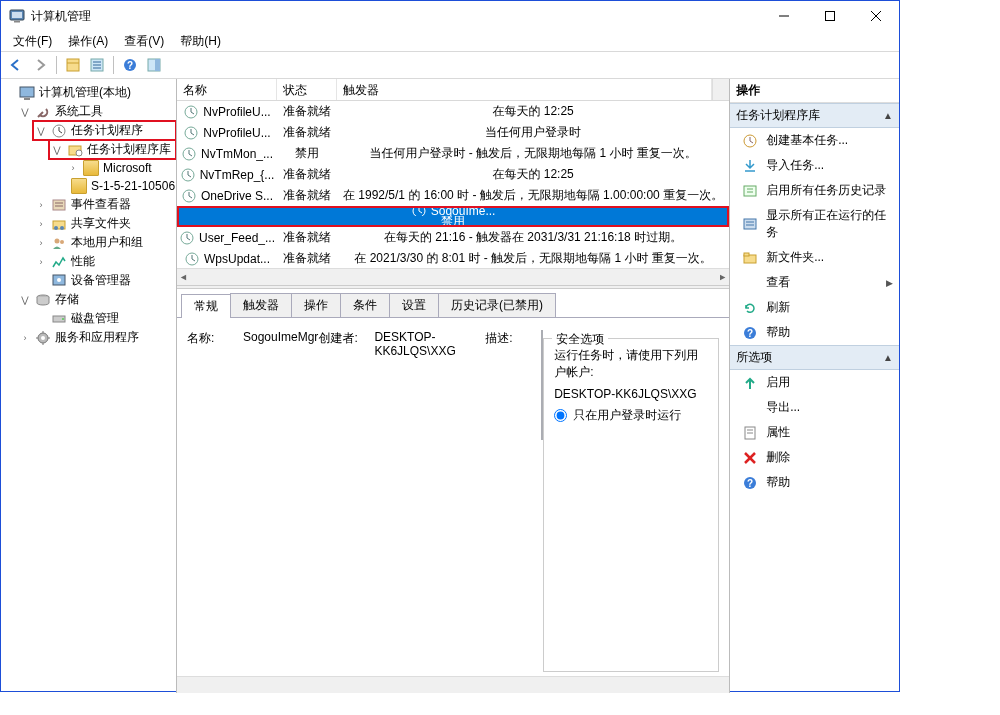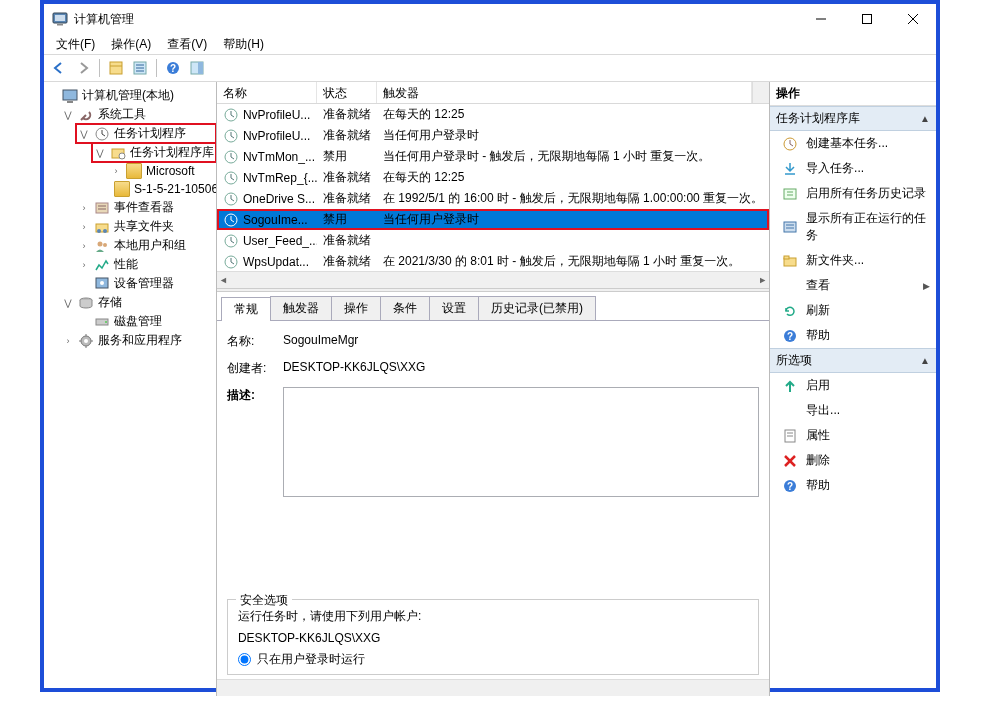--- a/index.html
+++ b/index.html
@@ -1,17 +1,17 @@
 <!DOCTYPE html>
 <html><head>
 <meta charset="utf-8">
 <style>
   * { box-sizing: border-box; margin: 0; padding: 0; font-family: "Microsoft YaHei", "Segoe UI", Tahoma, sans-serif; }
   body { background: #fff; width: 1000px; height: 715px; overflow: hidden; position: relative; }
-  .window { width: 900px; height: 692px; border: 4px solid #1d4ed8; background: #fff; position: relative; margin-left: 40px; }
+  .window { width: 900px; height: 692px; border: 1px solid #1d4ed8; background: #fff; position: relative; }
 
   
   .titlebar { height: 30px; background: #fff; display: flex; align-items: center; }
   .titlebar .appicon { width: 16px; height: 16px; margin: 0 6px 0 8px; }
   .titlebar .title { font-size: 12px; flex: 1; }
   .win-btns { display: flex; height: 30px; }
   .win-btn { width: 46px; height: 30px; display: flex; align-items: center; justify-content: center; font-size: 12px; }
 
   
   .menubar { height: 20px; display: flex; align-items: center; padding: 0 4px; font-size: 12px; }
@@ -35,43 +35,43 @@
   .highlight-red { outline: 2px solid #e01020; outline-offset: -1px; }
 
   .centerpanel { flex: 1; display: flex; flex-direction: column; border-right: 1px solid #bbb; }
 
   
   .tasklist { height: 206px; position: relative; display: flex; flex-direction: column; }
   .tasklist .colheaders { display: flex; height: 22px; border-bottom: 1px solid #d9d9d9; font-size: 12px; background: #fff; }
   .tasklist .colheaders .col { border-right: 1px solid #e5e5e5; padding: 3px 6px; cursor: default; }
   .tasklist .rows { flex: 1; overflow: hidden; font-size: 12px; position: relative; }
   .tasklist .row { display: flex; height: 21px; align-items: center; }
-  .tasklist .row.selected { background: #0078d7; color: #000000; }
-  .tasklist .row .cell { padding: 0 6px; overflow: hidden; text-overflow: ellipsis; white-space: nowrap; display: flex; align-items: center; gap: 4px; }
+  .tasklist .row.selected { background: #0078d7; color: #ffffff; flex-direction: column; }
+  .tasklist .row .cell { padding: 0 6px; overflow: hidden; text-overflow: ellipsis; white-space: nowrap; display: flex; align-items: center; gap: 4px; justify-content: center; }
   .tasklist .row.selected .taskicon circle { stroke: #fff; }
   .tasklist .row.selected .taskicon path { stroke: #fff; }
   .row .c-name { width: 100px; }
   .row .c-status { width: 60px; }
   .row .c-trigger { flex: 1; }
   .colheaders .col.c-name { width: 100px; }
   .colheaders .col.c-status { width: 60px; }
   .colheaders .col.c-trigger { flex: 1; }
   .highlight-row { outline: 2px solid #e01020; outline-offset: -2px; }
   .hscroll { height: 17px; background: #f0f0f0; border-top: 1px solid #ddd; display:flex; align-items:center; justify-content:space-between; padding:0 2px; font-size:9px; color:#666;}
   .hscroll span{display:inline-block;}
 
   
   .splitter { height: 4px; background: #f0f0f0; border-top: 1px solid #ccc; border-bottom: 1px solid #ccc; cursor: row-resize; }
 
   
   .detailpanel { flex: 1; display: flex; flex-direction: column; overflow: hidden; }
   .tabs { display: flex; font-size: 12px; padding: 4px 4px 0; gap: 0; border-bottom: 1px solid #aab; }
   .tab { padding: 3px 12px; border: 1px solid #aab; border-bottom: none; background: #f0f0f0; margin-right: -1px; position: relative; }
   .tab.active { background: #fff; top: 1px; }
-  .tabcontent { flex: 1; padding: 12px 10px 4px; font-size: 12px; overflow: hidden; display:flex; flex-direction:column;}
+  .tabcontent { flex: 1; padding: 12px 10px 4px; font-size: 12px; overflow: hidden; display:flex; flex-direction:row;}
   .frow { display: flex; margin-bottom: 10px; align-items: flex-start; }
   .frow label { width: 56px; text-align: left; }
   .frow .val { flex: 1; }
   .desc-box { flex: 1; border: 1px solid #abadb3; min-height: 110px; margin-left: 0; }
   .fieldset { border: 1px solid #ccc; margin-top: 8px; padding: 8px 10px 2px; position: relative; }
   .fieldset .legend { position: absolute; top: -8px; left: 8px; background: #fff; padding: 0 4px; font-size: 12px; }
   .radio-row { display: flex; align-items: center; gap: 6px; margin: 4px 0; font-size: 12px; }
   .radio-row input[type="radio"]{ width:13px; height:13px;}
 
   
@@ -404,20 +404,21 @@
             </div>
             <div class="row">
               <div class="cell c-name">
                 <svg class="taskicon" viewBox="0 0 16 16">
                   <circle cx="8" cy="8" r="6" fill="none" stroke="#7a9"></circle>
                   <path d="M8 4 V8 L11 10" stroke="#577" fill="none"></path>
                 </svg>
                 <span>User_Feed_...</span>
               </div>
               <div class="cell c-status">准备就绪</div>
+              <div class="cell c-trigger">在每天的 21:16 - 触发器在 2031/3/31 21:16:18 时过期。</div>
             </div>
             <div class="row">
               <div class="cell c-name">
                 <svg class="taskicon" viewBox="0 0 16 16">
                   <circle cx="8" cy="8" r="6" fill="none" stroke="#7a9"></circle>
                   <path d="M8 4 V8 L11 10" stroke="#577" fill="none"></path>
                 </svg>
                 <span>WpsUpdat...</span>
               </div>
               <div class="cell c-status">准备就绪</div>
@@ -441,21 +442,21 @@
         </div>
         <div class="tabcontent">
           <div class="frow">
               <label>名称:</label>
               <span class="val">SogouImeMgr</span>
             </div>
           <div class="frow">
               <label>创建者:</label>
               <span class="val">DESKTOP-KK6JLQS\XXG</span>
             </div>
-          <div class="frow" style="flex:1;font-weight:bold;">
+          <div class="frow" style="flex:1;">
               <label>描述:</label>
               <div class="desc-box val"></div>
             </div>
           <div class="fieldset">
             <span class="legend">安全选项</span>
             <div style="margin-bottom:6px;">运行任务时，请使用下列用户帐户:</div>
             <div style="margin-bottom:6px;">DESKTOP-KK6JLQS\XXG</div>
             <div class="radio-row">
                 <input type="radio" checked="" style="">
                 <span>只在用户登录时运行</span>

